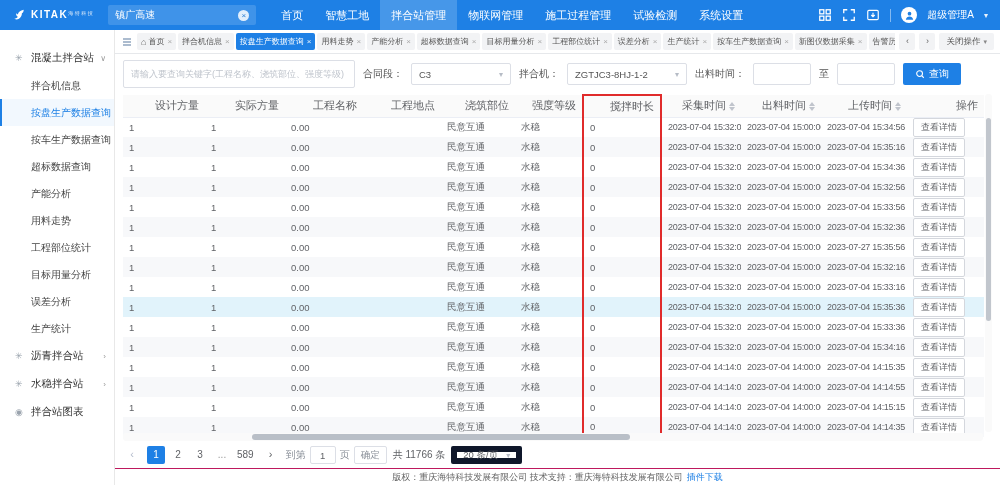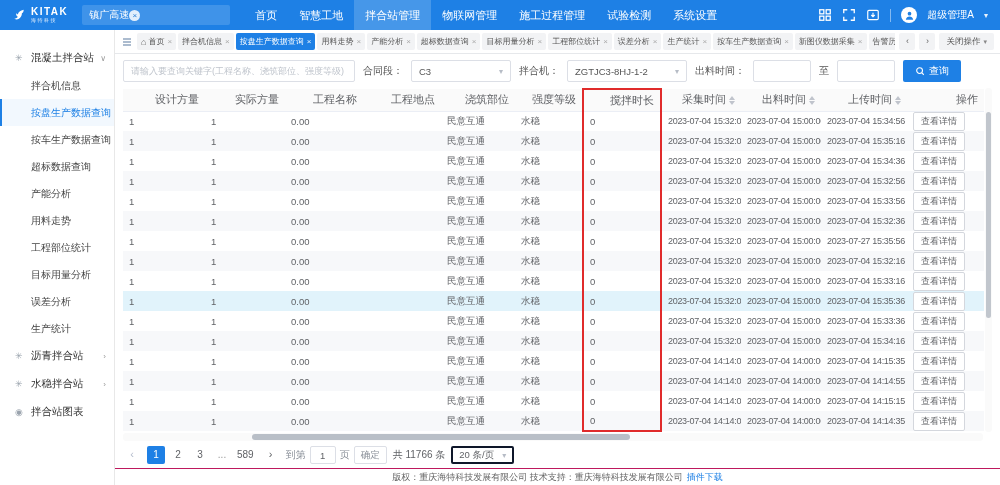--- a/index.html
+++ b/index.html
@@ -1,23 +1,23 @@
 <!DOCTYPE html>
 <html><head>
 <meta charset="utf-8">
 <style>
 *{margin:0;padding:0;box-sizing:border-box}
 html,body{width:1000px;height:485px;overflow:hidden;font-family:"Liberation Sans",sans-serif;background:#fff}
 
 .navbar{height:30px;background:#1e80e5;display:flex;align-items:center;padding:0 12px;color:#fff}
 .logo{display:flex;align-items:center;gap:5px;flex-shrink:0}
-.logo-txt{display:flex;flex-direction:column;line-height:1}
+.logo-txt{display:flex;flex-direction:row;line-height:1}
 .logo-name{font-size:10px;font-weight:bold;letter-spacing:1.5px}
 .logo-sub{font-size:5px;opacity:.85;margin-top:1px;letter-spacing:1.5px}
-.proj-select{margin-left:14px;width:148px;height:20px;background:rgba(255,255,255,.15);border-radius:2px;display:flex;align-items:center;padding:0 7px;font-size:10px;cursor:pointer;flex-shrink:0}
+.proj-select{margin-left:14px;width:148px;height:20px;background:rgba(255,255,255,.15);border-radius:2px;display:flex;align-items:center;justify-content:space-between;padding:0 7px;font-size:10px;cursor:pointer;flex-shrink:0}
 .proj-clear{width:11px;height:11px;border-radius:50%;background:rgba(255,255,255,.85);color:#2b7fd4;font-size:8px;line-height:11px;text-align:center}
 .nav-menu{display:flex;margin-left:14px;height:100%}
 .nav-item{padding:0 11px;font-size:11px;display:flex;align-items:center;cursor:pointer;white-space:nowrap}
 .nav-item.active{background:rgba(255,255,255,.18)}
 .nav-right{margin-left:auto;display:flex;align-items:center;gap:10px;flex-shrink:0}
 .nav-ic{width:14px;height:14px;display:block;cursor:pointer}
 .nav-divider{width:1px;height:13px;background:rgba(255,255,255,.45)}
 .avatar{width:16px;height:16px;border-radius:50%;background:#fff;display:flex;align-items:center;justify-content:center}
 .user-name{font-size:10px}
 .user-caret{font-size:8px;opacity:.9;cursor:pointer}
@@ -39,21 +39,21 @@
 .tab.active{background:#1e80e5;color:#fff}
 .tab-home{margin-right:2px;font-size:9px}
 .tab-close{margin-left:3px;font-size:8px;color:#aaa}
 .tab.active .tab-close{color:#fff;opacity:.9}
 .tab-arrow{width:16px;height:17px;background:#f2f3f5;border-radius:2px;text-align:center;line-height:17px;font-size:9px;color:#666;cursor:pointer;flex-shrink:0}
 .closeop{display:flex;align-items:center;gap:3px;height:17px;padding:0 7px;background:#f2f3f5;border-radius:2px;margin-left:auto;flex-shrink:0;font-size:8.5px;color:#555;cursor:pointer}
 .closeop .caret{font-size:7px;color:#888}
 
 .content{flex:1;display:flex;flex-direction:column;padding:0 8px;min-height:0}
 .filterbar{display:flex;align-items:center;gap:8px;padding:6px 0;font-size:10px;color:#555;white-space:nowrap}
-.f-input{width:232px;height:22px;border:1px solid #dcdfe6;border-radius:2px;padding:0 7px;font-size:9px;color:#333;font-family:inherit}
+.f-input{width:232px;height:28px;border:1px solid #dcdfe6;border-radius:2px;padding:0 7px;font-size:9px;color:#333;font-family:inherit}
 .f-input::placeholder{color:#bfc4cc}
 .f-select{height:22px;border:1px solid #dcdfe6;border-radius:2px;display:flex;align-items:center;justify-content:space-between;padding:0 7px;font-size:9.5px;color:#555;cursor:pointer;background:#fff}
 .f-sel-contract{width:100px}
 .f-sel-mixer{width:120px}
 .f-caret{color:#b6bcc6;font-size:8px;margin-left:4px}
 .f-time{width:58px;height:22px;border:1px solid #dcdfe6;border-radius:2px;padding:0 5px;font-size:9px;font-family:inherit}
 .search-btn{height:22px;background:#1e80e5;color:#fff;border:none;border-radius:2px;padding:0 12px;font-size:10px;display:flex;align-items:center;gap:4px;cursor:pointer;font-family:inherit}
 
 .table-wrap{position:relative;flex:1;min-height:0;overflow:hidden}
 table{width:calc(100% - 8px);border-collapse:collapse;table-layout:fixed}
@@ -83,21 +83,21 @@
 .pagination{display:flex;align-items:center;gap:6px;padding:5px 0 4px;font-size:10px;color:#606266}
 .pg-arrow{width:18px;height:18px;line-height:16px;text-align:center;cursor:pointer;font-size:11px;color:#b4bccc}
 .pg-next{color:#606266}
 .page-list{display:flex;gap:4px;align-items:center}
 .page{min-width:18px;height:18px;line-height:18px;text-align:center;border-radius:2px;cursor:pointer;padding:0 2px}
 .page.active{background:#1e80e5;color:#fff}
 .page.dots{color:#999;cursor:default}
 .pg-jump{color:#8a9099;display:flex;align-items:center;gap:4px}
 .pg-input{width:26px;height:18px;border:1px solid #dcdfe6;border-radius:2px;text-align:center;font-size:9.5px;color:#606266;font-family:inherit}
 .pg-confirm{height:18px;border:1px solid #dcdfe6;background:#fff;border-radius:2px;font-size:9.5px;color:#8a9099;padding:0 6px;cursor:pointer;font-family:inherit}
-.pg-size{height:18px;border:2px solid #0f172a;border-radius:2px;display:flex;align-items:center;padding:0 6px;gap:4px;font-size:9.5px;cursor:pointer;background:#fff}
+.pg-size{height:18px;border:6px solid #0f172a;border-radius:2px;display:flex;align-items:center;padding:0 6px;gap:4px;font-size:9.5px;cursor:pointer;background:#fff}
 
 .footer{border-top:1px solid #be185d;height:17px;display:flex;align-items:center;justify-content:center;font-size:9px;color:#666;gap:4px}
 .footer .plugin-link{color:#1e80e5;cursor:pointer}
 </style>
 </head>
 <body>
 
 <div class="navbar">
   <div class="logo">
     <svg class="nav-ic" viewBox="0 0 24 24" width="15" height="15">

